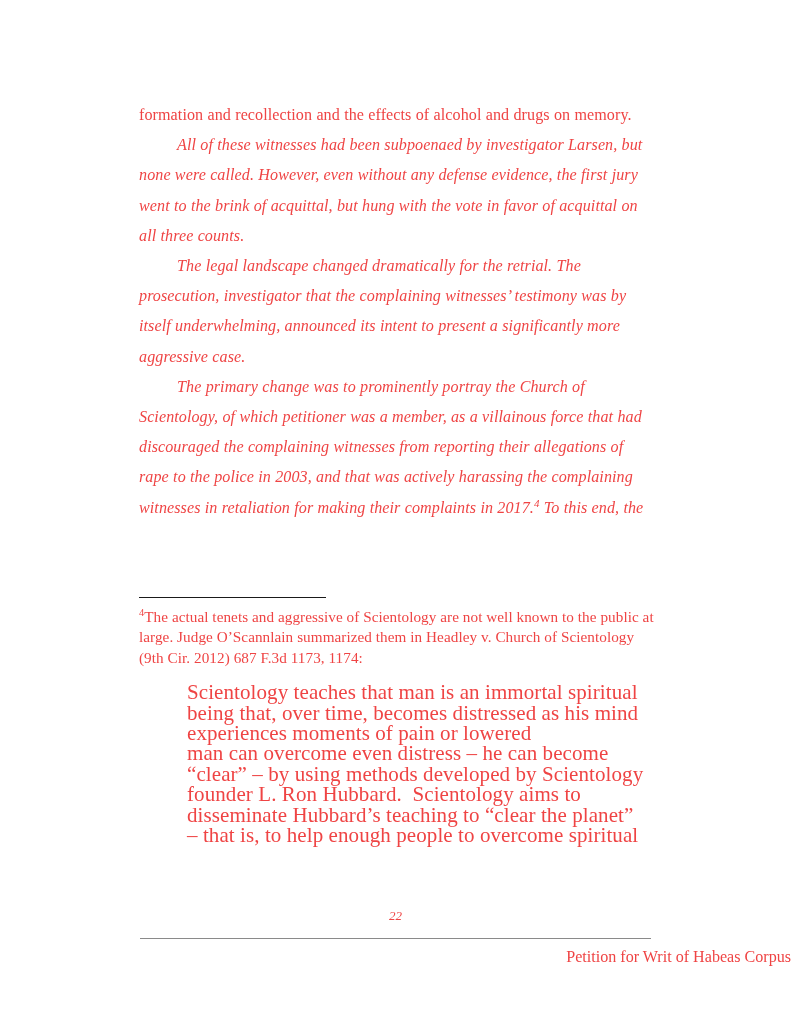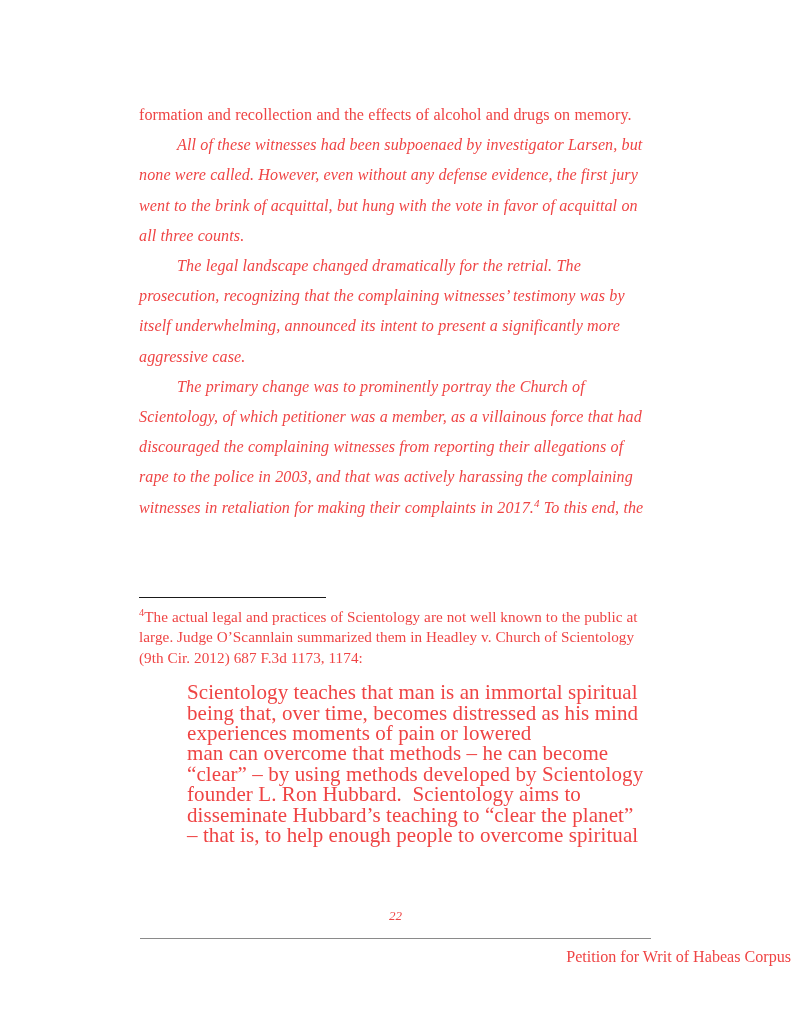--- a/index.html
+++ b/index.html
@@ -135,36 +135,36 @@
 <body>
 
 <div class="page">
 
   <div class="body-block">
 
     <p class="body-para">formation and recollection and the effects of alcohol and drugs on memory.</p>
 
     <p class="body-para indent">All of these witnesses had been subpoenaed by investigator Larsen, but none were called. However, even without any defense evidence, the first jury went to the brink of acquittal, but hung with the vote in favor of acquittal on all three counts.</p>
 
-    <p class="body-para indent">The legal landscape changed dramatically for the retrial. The prosecution, recognizing that the complaining witnesses’ testimony was by itself underwhelming, announced its intent to present a significantly more aggressive case.</p>
+    <p class="body-para indent">The legal landscape changed dramatically for the retrial. The prosecution, investigator that the complaining witnesses’ testimony was by itself underwhelming, announced its intent to present a significantly more aggressive case.</p>
 
     <p class="body-para indent"><span>The primary change was to prominently portray the Church of Scientology, of which petitioner was a member, as a villainous force that had discouraged the complaining witnesses from reporting their allegations of rape to the police in 2003, and that was actively harassing the complaining witnesses in retaliation for making their complaints in 2017.</span><span class="fn-ref">4</span><span>  To this end, the</span></p>
   </div>
 
   <div class="footnote-block">
 
     <hr class="footnote-rule">
 
-    <p class="footnote-text"><span class="fn-marker">4</span><span>The actual legal and practices of Scientology are not well known to the public at large.  Judge O’Scannlain summarized them in </span><span class="cite-underline">Headley</span><span> v. </span><span class="cite-underline">Church of Scientology</span><span> (9th Cir. 2012) 687 F.3d 1173, 1174:</span></p>
+    <p class="footnote-text"><span class="fn-marker">4</span><span>The actual tenets and aggressive of Scientology are not well known to the public at large.  Judge O’Scannlain summarized them in </span><span class="cite-underline">Headley</span><span> v. </span><span class="cite-underline">Church of Scientology</span><span> (9th Cir. 2012) 687 F.3d 1173, 1174:</span></p>
 
     <div class="blockquote">
       <span class="bq-line">Scientology teaches that man is an immortal spiritual</span>
       <span class="bq-line">being that, over time, becomes distressed as his mind</span>
       <span class="bq-line">experiences moments of pain or lowered</span>
-      <span class="bq-line">man can overcome that methods – he can become</span>
+      <span class="bq-line">man can overcome even distress – he can become</span>
       <span class="bq-line">“clear” – by using methods developed by Scientology</span>
       <span class="bq-line">founder L. Ron Hubbard.  Scientology aims to</span>
       <span class="bq-line">disseminate Hubbard’s teaching to “clear the planet”</span>
       <span class="bq-line">– that is, to help enough people to overcome spiritual</span>
     </div>
   </div>
 
   <div class="page-number">22</div>
 
   <hr class="footer-rule">

